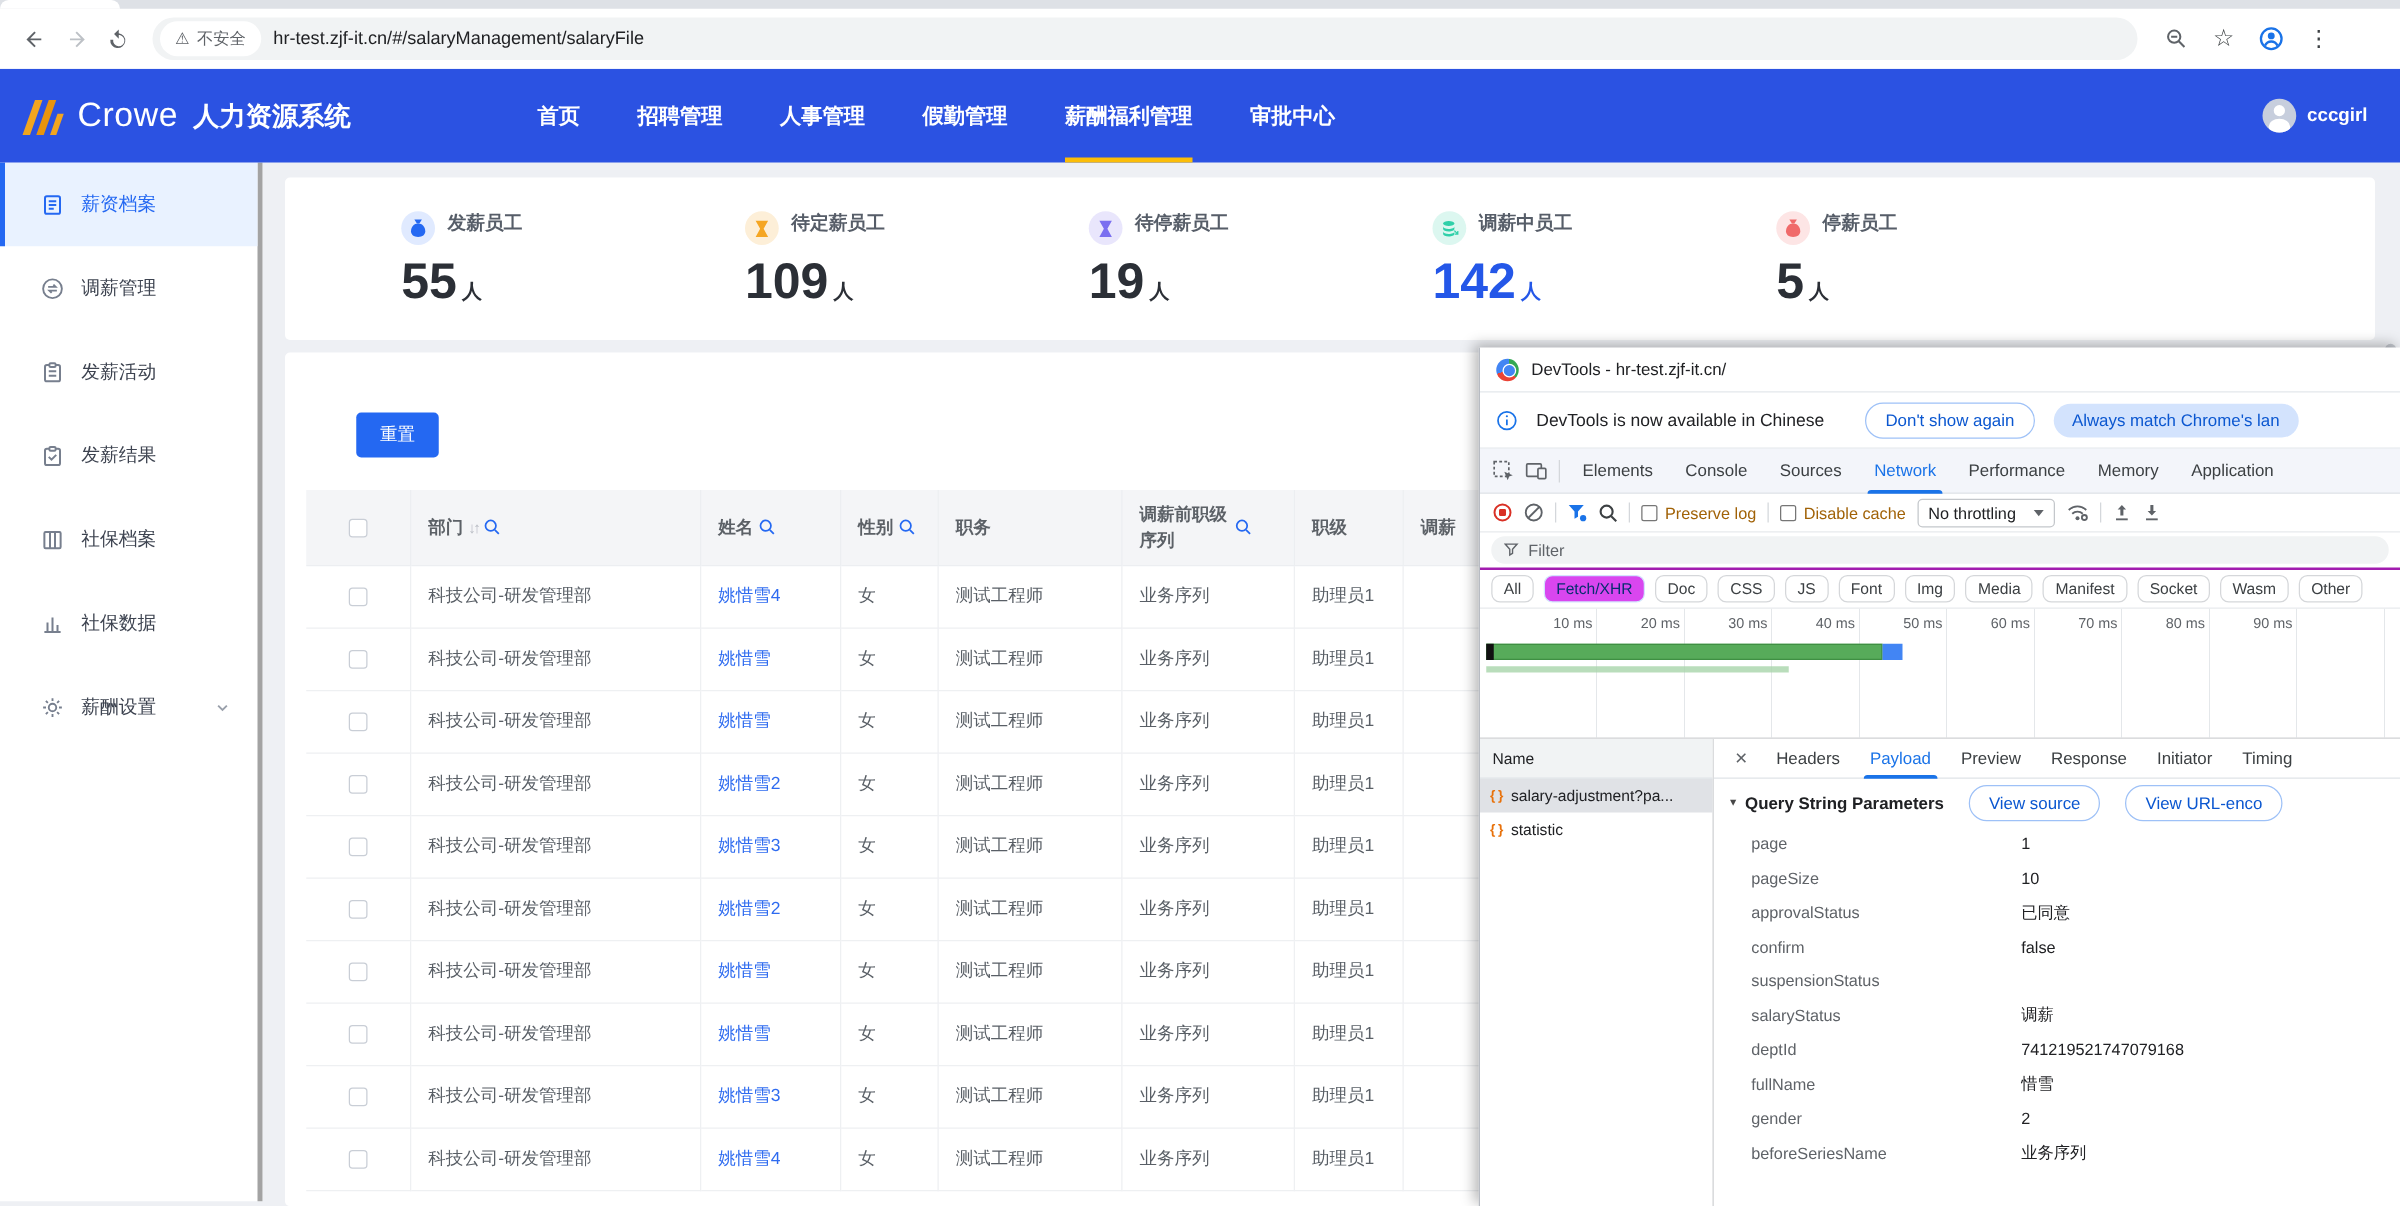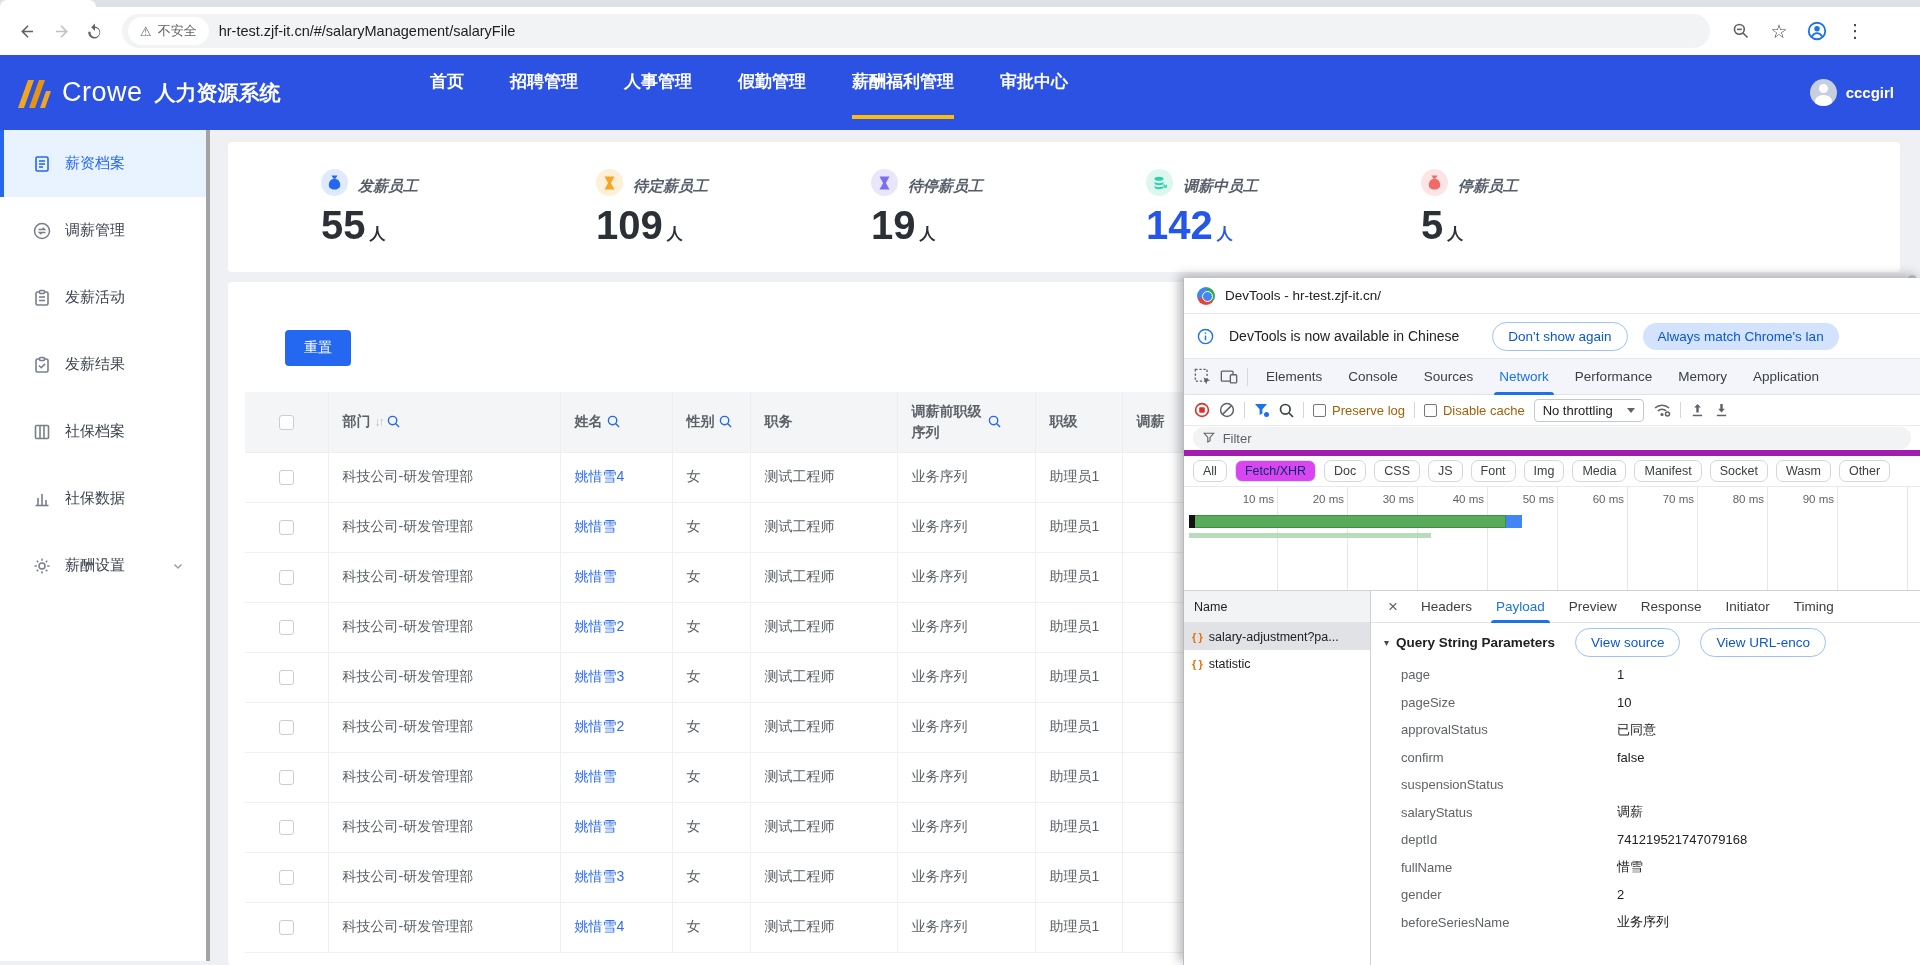--- a/index.html
+++ b/index.html
@@ -18,21 +18,21 @@
   .url-text { margin-left:10px; font-size:14.5px; color:#202124; }
   .chrome-right { display:flex; align-items:center; gap:4px; margin-left:4px; }
   .star-glyph { font-size:19px; color:#3c4043; }
   .dots-glyph { font-size:18px; color:#3c4043; letter-spacing:0; }
 
   
   .appheader { position:absolute; left:0; top:55px; width:1920px; height:75px; background:#2b52e2; color:#fff; z-index:20; }
   .brandbox { position:absolute; left:16px; top:0; height:75px; display:flex; align-items:center; gap:10px; }
   .brand-name { font-size:27px; font-weight:400; letter-spacing:.5px; }
   .brand-product { font-size:21px; font-weight:700; margin-left:2px; }
-  .topnav { position:absolute; left:430px; top:0; height:53px; display:flex; gap:46px;align-items:center; }
+  .topnav { position:absolute; left:430px; top:0; height:53px; display:flex; gap:46px; }
   .topnav .nav-item { height:75px; display:flex; align-items:center; font-size:17px; font-weight:600; cursor:pointer; border-bottom:4px solid transparent; padding-top:4px; }
   .topnav .nav-item.active { border-bottom-color:#fbbd08; }
   .userbox { position:absolute; right:26px; top:0; height:75px; display:flex; align-items:center; gap:9px; }
   .avatar { width:27px; height:27px; border-radius:50%; background:#c7cedd; position:relative; overflow:hidden; }
   .avatar::before { content:""; position:absolute; left:9px; top:5px; width:9px; height:9px; border-radius:50%; background:#fff; }
   .avatar::after { content:""; position:absolute; left:5px; top:16px; width:17px; height:12px; border-radius:50% 50% 0 0; background:#fff; }
   .username { font-size:15px; font-weight:700; }
 
   
   .sidebar { position:absolute; left:0; top:130px; width:210px; bottom:4px; background:#fff; border-right:4px solid #a3a3a3; z-index:5; }
@@ -40,21 +40,21 @@
   .side-item .ico { color:#777f8e; }
   .side-item.active { background:#e9f2ff; color:#2468f2; }
   .side-item.active .ico { color:#2468f2; }
   .side-item.active::before { content:""; position:absolute; left:0; top:0; width:4px; height:100%; background:#2468f2; }
   .side-caret { position:absolute; right:22px; color:#9aa0ab; }
 
   
   .main { position:absolute; left:210px; top:130px; right:0; bottom:0; background:#eef0f4; }
   .stats-card { position:absolute; left:18px; top:12px; right:20px; height:130px; background:#fff; border-radius:4px; display:flex; align-items:center; padding-left:93px; }
   .stat { width:275px; }
-  .stat-top { display:flex; align-items:flex-end; gap:10px;font-style:italic; }
+  .stat-top { display:flex; align-items:flex-start; gap:10px; }
   .stat-label { font-size:15px; font-weight:700; color:#565d68; }
   .stat-icon { width:27px; height:27px; border-radius:50%; display:flex; align-items:center; justify-content:center; }
   .ic-blue   { background:#e0eaff; color:#2468f2; }
   .ic-orange { background:#fdefd8; color:#f5a623; }
   .ic-purple { background:#e9e6fc; color:#7a6ff0; }
   .ic-teal   { background:#dcf7f0; color:#2fd0a9; }
   .ic-red    { background:#fde5e5; color:#f06a6a; }
   .stat-num { margin-top:9px; font-size:40px; font-weight:700; color:#2b2f36; line-height:1; }
   .stat-num .unit { font-size:16px; font-weight:600; margin-left:4px; }
   .stat-num.blue { color:#2457e8; }
@@ -88,21 +88,21 @@
   .dt-tabs .sep { width:1px; height:18px; background:#d4d7db; margin:0 5px; }
   .dt-tab { padding:0 13px; height:36px; display:flex; align-items:center; font-size:13.5px; color:#3c4043; cursor:pointer; position:relative; }
   .dt-tab.active { color:#1a73e8; }
   .dt-tab.active::after { content:""; position:absolute; left:8px; right:8px; bottom:0; height:3px; background:#1a73e8; border-radius:3px 3px 0 0; }
   .dt-toolbar { height:31px; display:flex; align-items:center; gap:9px; padding:0 10px; border-bottom:1px solid #e8eaed; flex:none; white-space:nowrap; }
   .dt-toolbar .sep { width:1px; height:16px; background:#d4d7db; }
   .chk { width:13px; height:13px; border:1px solid #767676; border-radius:2px; background:#fff; flex:none; }
   .chk-label { font-size:13px; color:#a16207; margin-left:-3px; }
   .throttle { display:flex; align-items:center; gap:14px; border:1px solid #c4c7cb; border-radius:4px; padding:3px 8px; font-size:13px; color:#202124; cursor:pointer; }
   .caret-down { width:0; height:0; border-left:4px solid transparent; border-right:4px solid transparent; border-top:5px solid #5f6368; }
-  .dt-filterrow { height:30px; display:flex; align-items:center; padding:0 9px; border-bottom:6px solid #a21caf; flex:none; }
+  .dt-filterrow { height:30px; display:flex; align-items:center; padding:0 9px; border-bottom:2px solid #a21caf; flex:none; }
   .filter-pill { flex:1; height:22px; background:#f1f3f4; border-radius:12px; display:flex; align-items:center; gap:7px; padding:0 10px; }
   .filter-pill input { border:none; background:transparent; outline:none; font-size:13px; color:#202124; font-family:inherit; width:100%; }
   .filter-pill input::placeholder { color:#5f6368; }
   .dt-chips { height:31px; display:flex; align-items:center; gap:8px; padding:0 9px; border-bottom:1px solid #e8eaed; flex:none; }
   .chip { border:1px solid #d5d7da; border-radius:7px; padding:3px 9px; font-size:12.5px; color:#3c4043; cursor:pointer; white-space:nowrap; }
   .chip.sel { background:#d946ef; border-color:#d3e3fd; color:#072e6f; }
   .dt-timeline { height:104px; position:relative; border-bottom:1px solid #cfd1d4; flex:none;
      background-image:repeating-linear-gradient(to right, transparent 0, transparent 69px, #e4e7ea 69px, #e4e7ea 70px);
      background-position:24px 0; }
   .tick-row { display:flex; padding-left:24px; height:18px; align-items:flex-end; }

